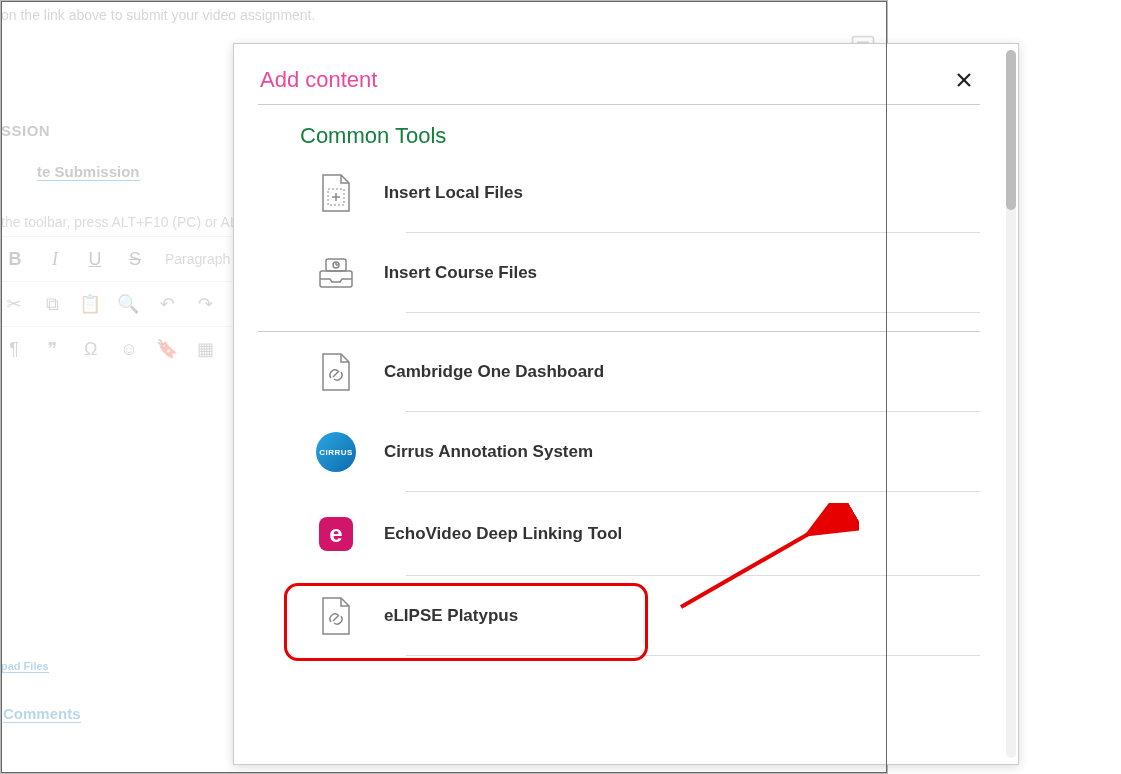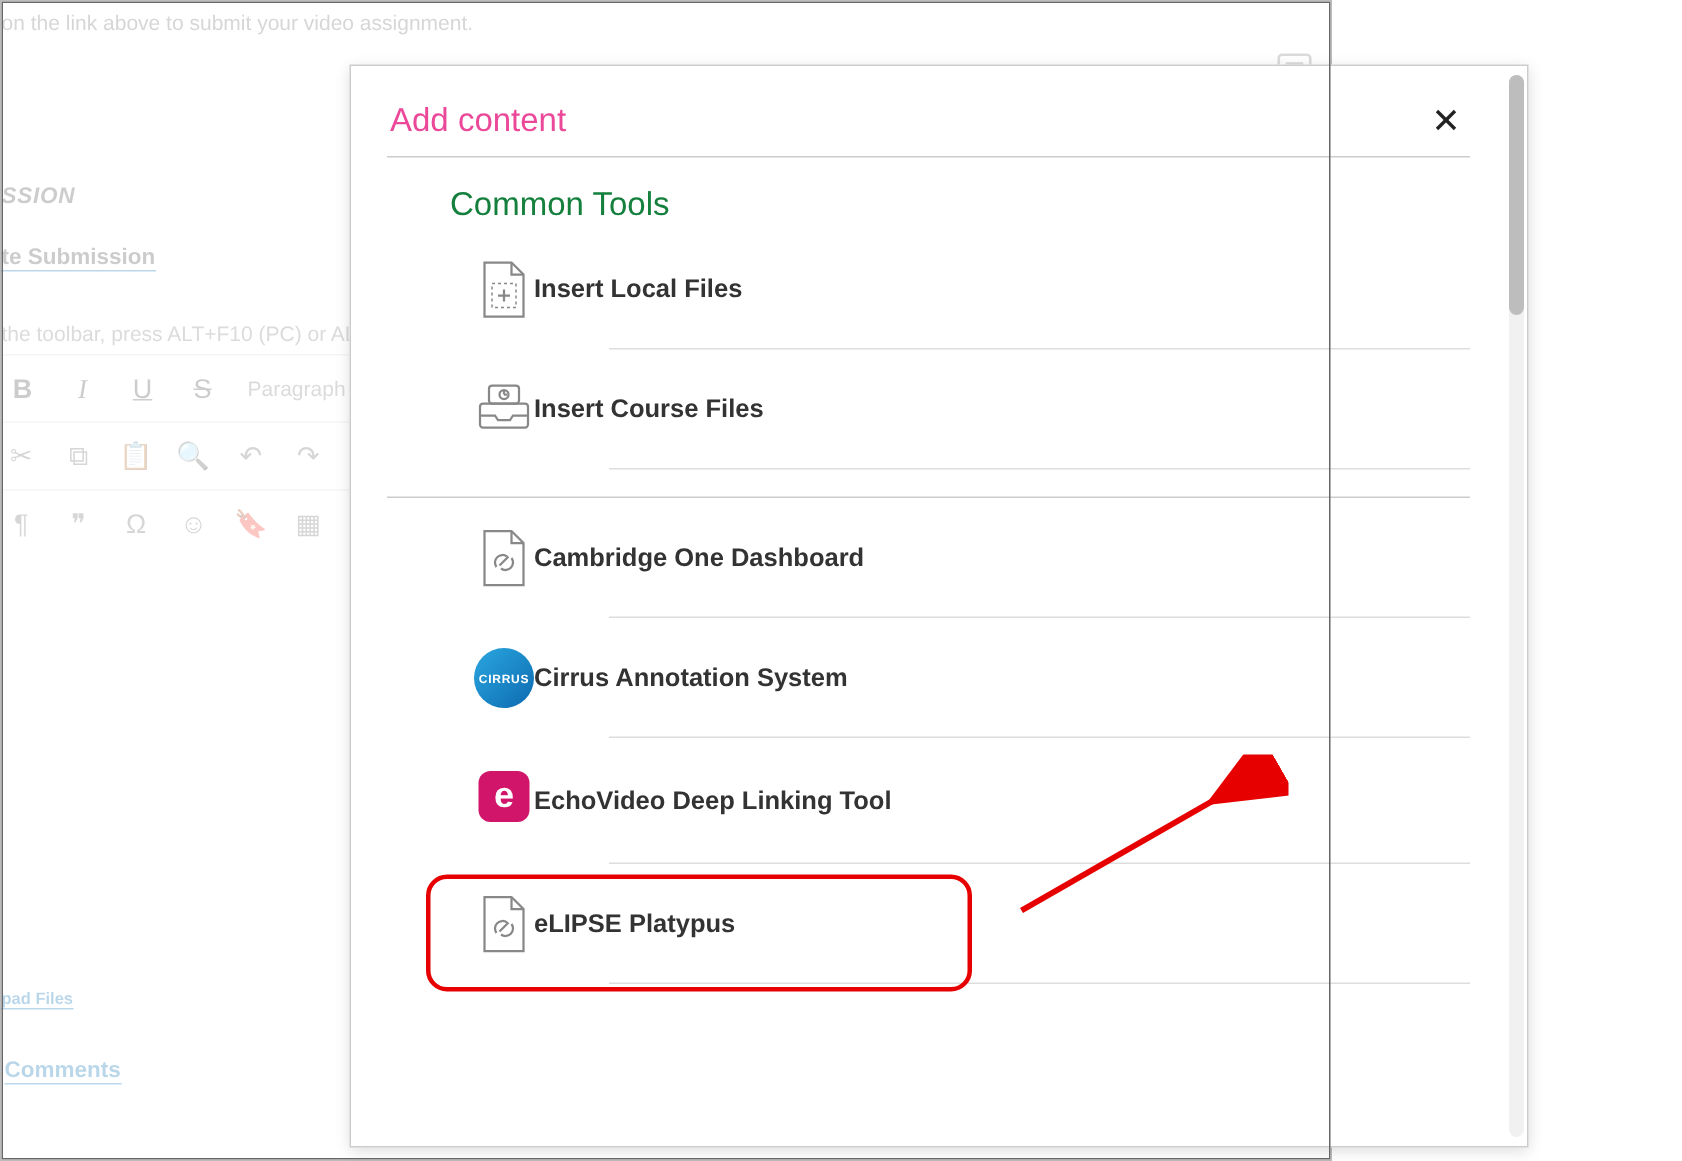--- a/index.html
+++ b/index.html
@@ -5,46 +5,46 @@
   * { box-sizing: border-box; margin: 0; padding: 0; }
   html, body { width: 1121px; height: 774px; font-family: "Segoe UI", "Helvetica Neue", Arial, sans-serif; overflow: hidden; background:#fff; }
   .page { position: relative; width: 888px; height: 774px; border:1px solid #bbb; }
   
   .bg { position:absolute; inset:0; background:#fff; color:#555; }
   .bg * { color:#555; }
   .bg .instr { position:absolute; top:6px; left:0; font-size:14px; color:#777; }
   .bg .rubric-icon { position:absolute; top:32px; right:10px; width:28px; height:28px; }
   .bg .rubric-icon svg { width:28px; height:28px; stroke:#888; }
   .bg .num { position:absolute; top:60px; right:4px; font-size:11px; color:#999;}
-  .bg .section { position:absolute; top:121px; left:0; font-weight:700; font-size:15px; letter-spacing:0.5px;font-style:italic;}
+  .bg .section { position:absolute; top:121px; left:0; font-weight:700; font-size:15px; letter-spacing:0.5px;}
   .bg .create { position:absolute; top:162px; left:0; font-size:15px; color:#1a7ab8; font-weight:600; cursor:pointer;}
-  .bg .create span { border-bottom:1px solid #1a7ab8; }
+  .bg .create span { border-bottom:1px solid #1a7ab8;margin-left:36px; }
   .bg .toolhint { position:absolute; top:213px; left:0; font-size:14px; color:#888;}
   .bg .toolbar { position:absolute; top:235px; left:0; width:260px; }
   .bg .toolbar .row { display:flex; align-items:center; gap:12px; padding:8px 4px 8px 0; border-top:1px solid #ddd; }
   .bg .toolbar .cell { width:28px; height:28px; display:flex; align-items:center; justify-content:center; font-size:18px; color:#777; }
   .bg .toolbar .para { font-size:14px; color:#888; margin-left:4px; }
   .bg .upload { position:absolute; bottom:100px; left:0; color:#1a7ab8; font-size:11px; font-weight:600; border-bottom:1px solid #1a7ab8; cursor:pointer;}
   .bg .comments { position:absolute; bottom:50px; left:2px; color:#1a7ab8; font-size:15px; font-weight:600; border-bottom:1px solid #1a7ab8; cursor:pointer;}
   .dim { position:absolute; inset:0; background:rgba(255,255,255,0.7); }
   
   .modal { position:absolute; top:42px; left:232px; width:786px; height:722px; background:#fff; border:1px solid #ccc; box-shadow:0 2px 10px rgba(0,0,0,0.15); }
   .modal .inner { position:absolute; inset:0; overflow:hidden; }
   .modal .scroll { position:absolute; top:0; left:0; right:14px; bottom:0; overflow:auto; }
   .modal .scrollbar-track { position:absolute; top:6px; right:2px; width:10px; bottom:6px; background:#f1f1f1; border-radius:5px;}
   .modal .scrollbar-thumb { position:absolute; top:6px; right:2px; width:10px; height:160px; background:#bdbdbd; border-radius:5px;}
   .modal-header { display:flex; align-items:center; justify-content:space-between; padding:22px 26px 10px 26px; }
   .modal-title { font-size:22px; color:#ec4899; font-weight:400;}
   .close-btn { font-size:22px; color:#222; cursor:pointer; width:28px; height:28px; display:flex; align-items:center; justify-content:center;}
   .hr { height:1px; background:#ccc; margin:0 24px;}
   .section-title { font-size:22px; color:#15803d; padding:18px 0 4px 66px;}
   .tool-list { padding:0 24px 10px 24px; }
-  .tool-item { display:flex; align-items:center; padding:20px 0 20px 58px; cursor:pointer; position:relative;}
+  .tool-item { display:flex; align-items:center; gap:28px; padding:20px 0 20px 58px; cursor:pointer; position:relative;}
   .tool-item .divider { position:absolute; bottom:0; left:148px; right:0; height:1px; background:#ddd;}
-  .tool-icon { width:40px; min-width:40px; height:40px; display:flex; align-items:flex-start; justify-content:center;}
+  .tool-icon { width:40px; min-width:40px; height:40px; display:flex; align-items:center; justify-content:center;}
   .tool-label { font-size:17px; font-weight:600; color:#333;}
   .bigdivider { height:1px; background:#ccc; margin:8px 24px 0 24px;}
   
   .highlight { position:absolute; border:3px solid #e60000; border-radius:14px; pointer-events:none;}
   
   .arrow-svg { position:absolute; pointer-events:none; }
   
   .cirrus { width:40px; height:40px; border-radius:50%; background:linear-gradient(135deg,#2aa7e0,#0d6ab0); display:flex; align-items:center; justify-content:center; color:#fff; font-size:8px; font-weight:700; letter-spacing:0.5px; }
   
   .echo { width:34px; height:34px; border-radius:8px; background:#d0156b; display:flex; align-items:center; justify-content:center; color:#fff; font-size:24px; font-weight:700; font-family:Arial,sans-serif;}

